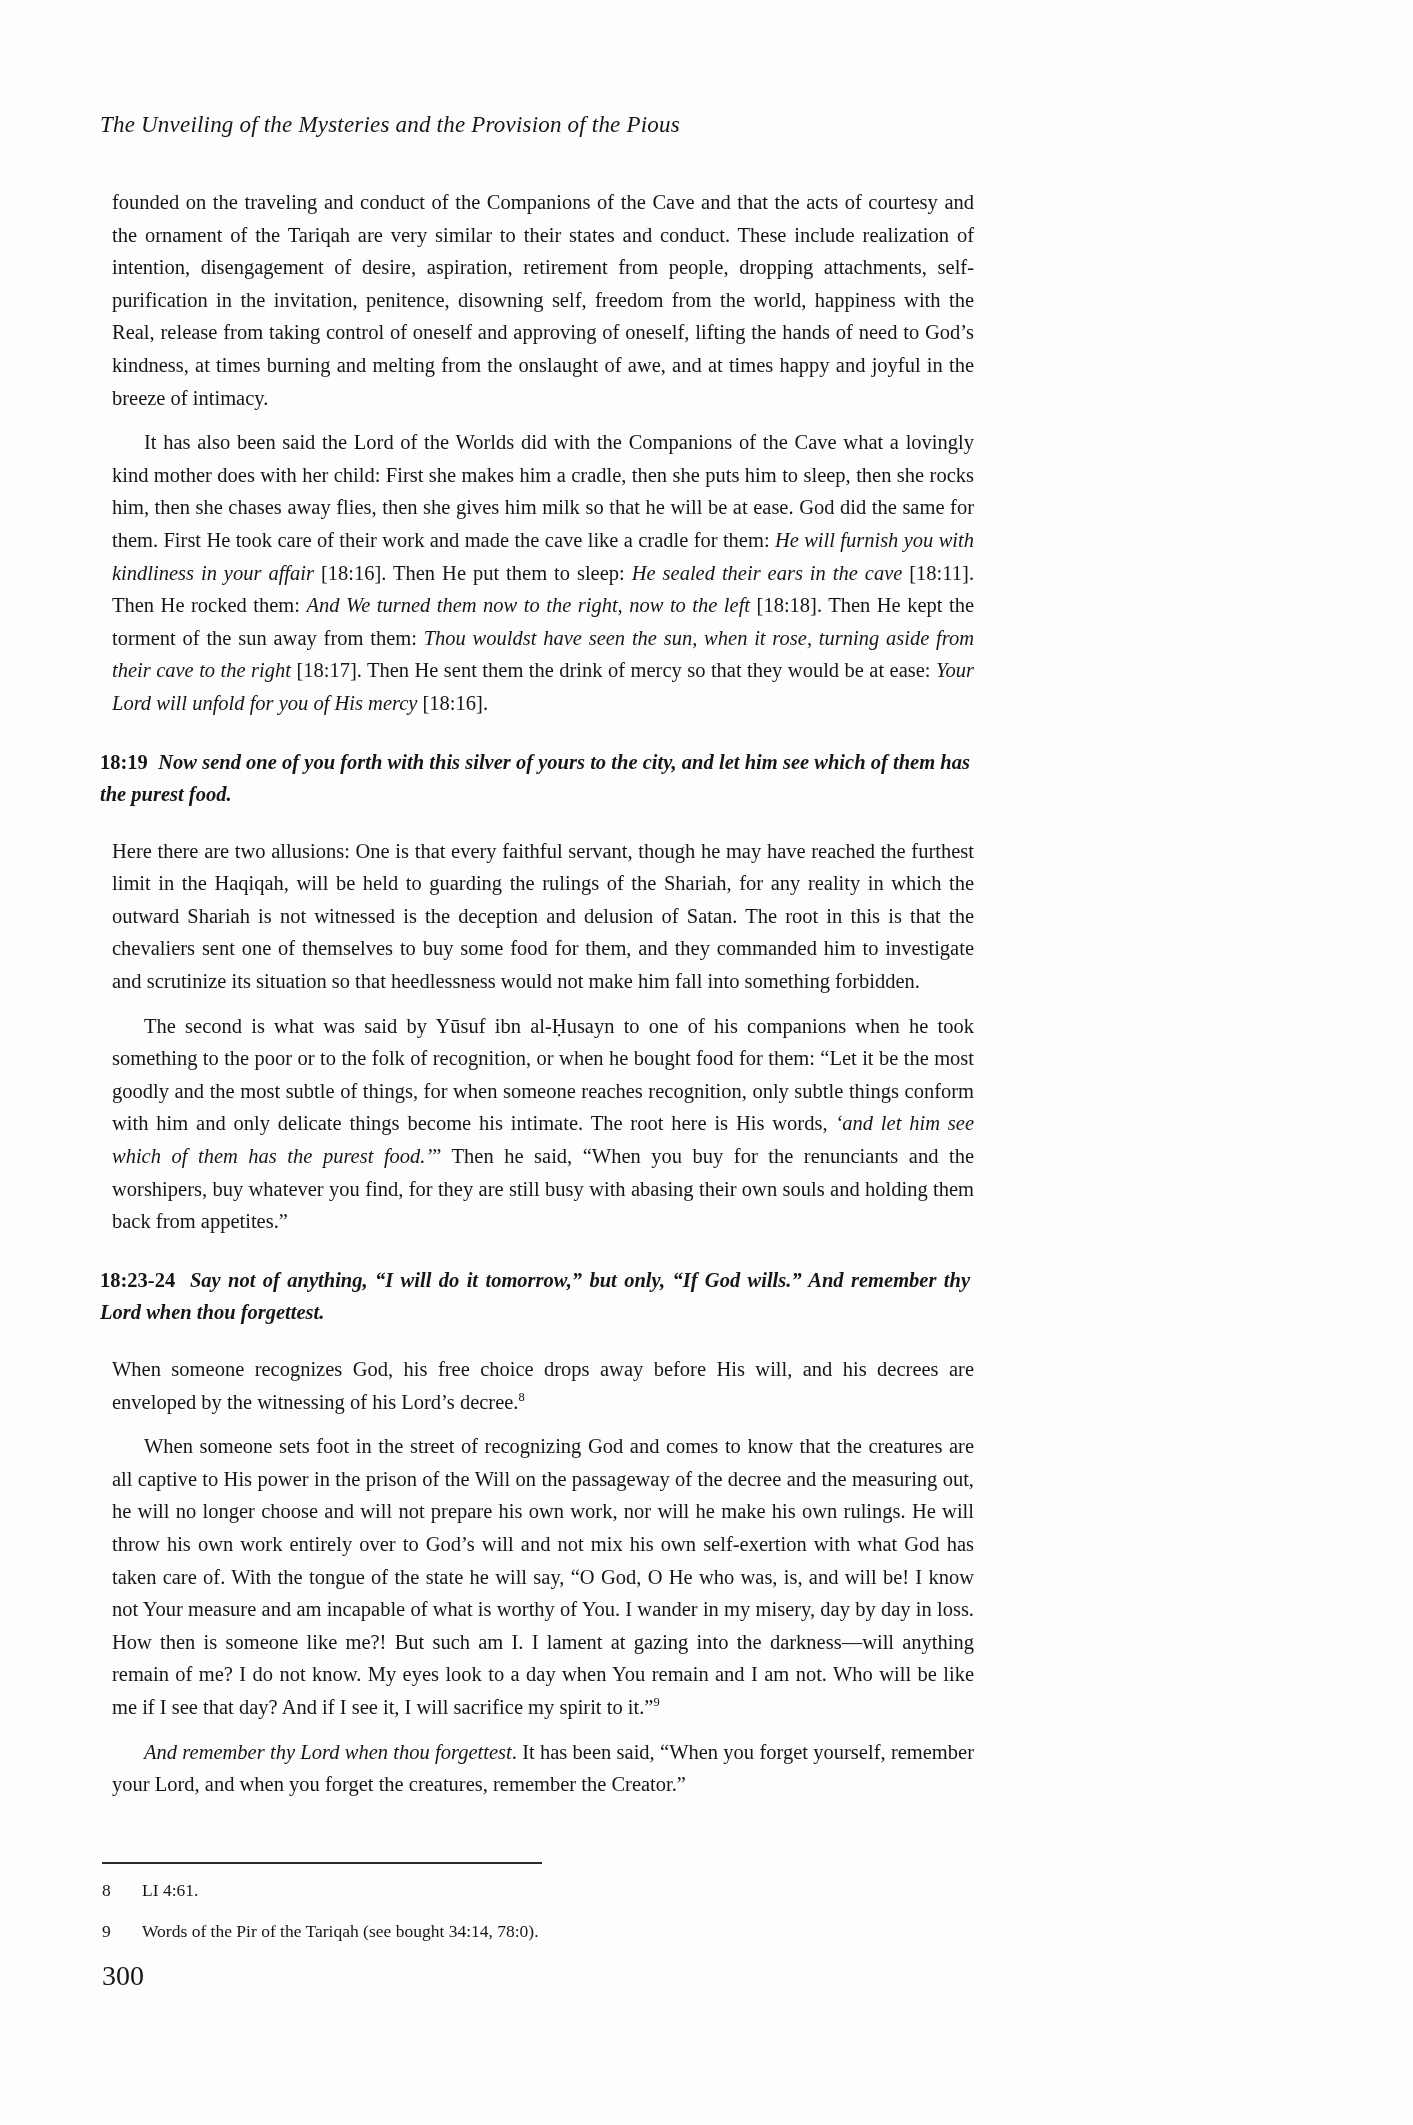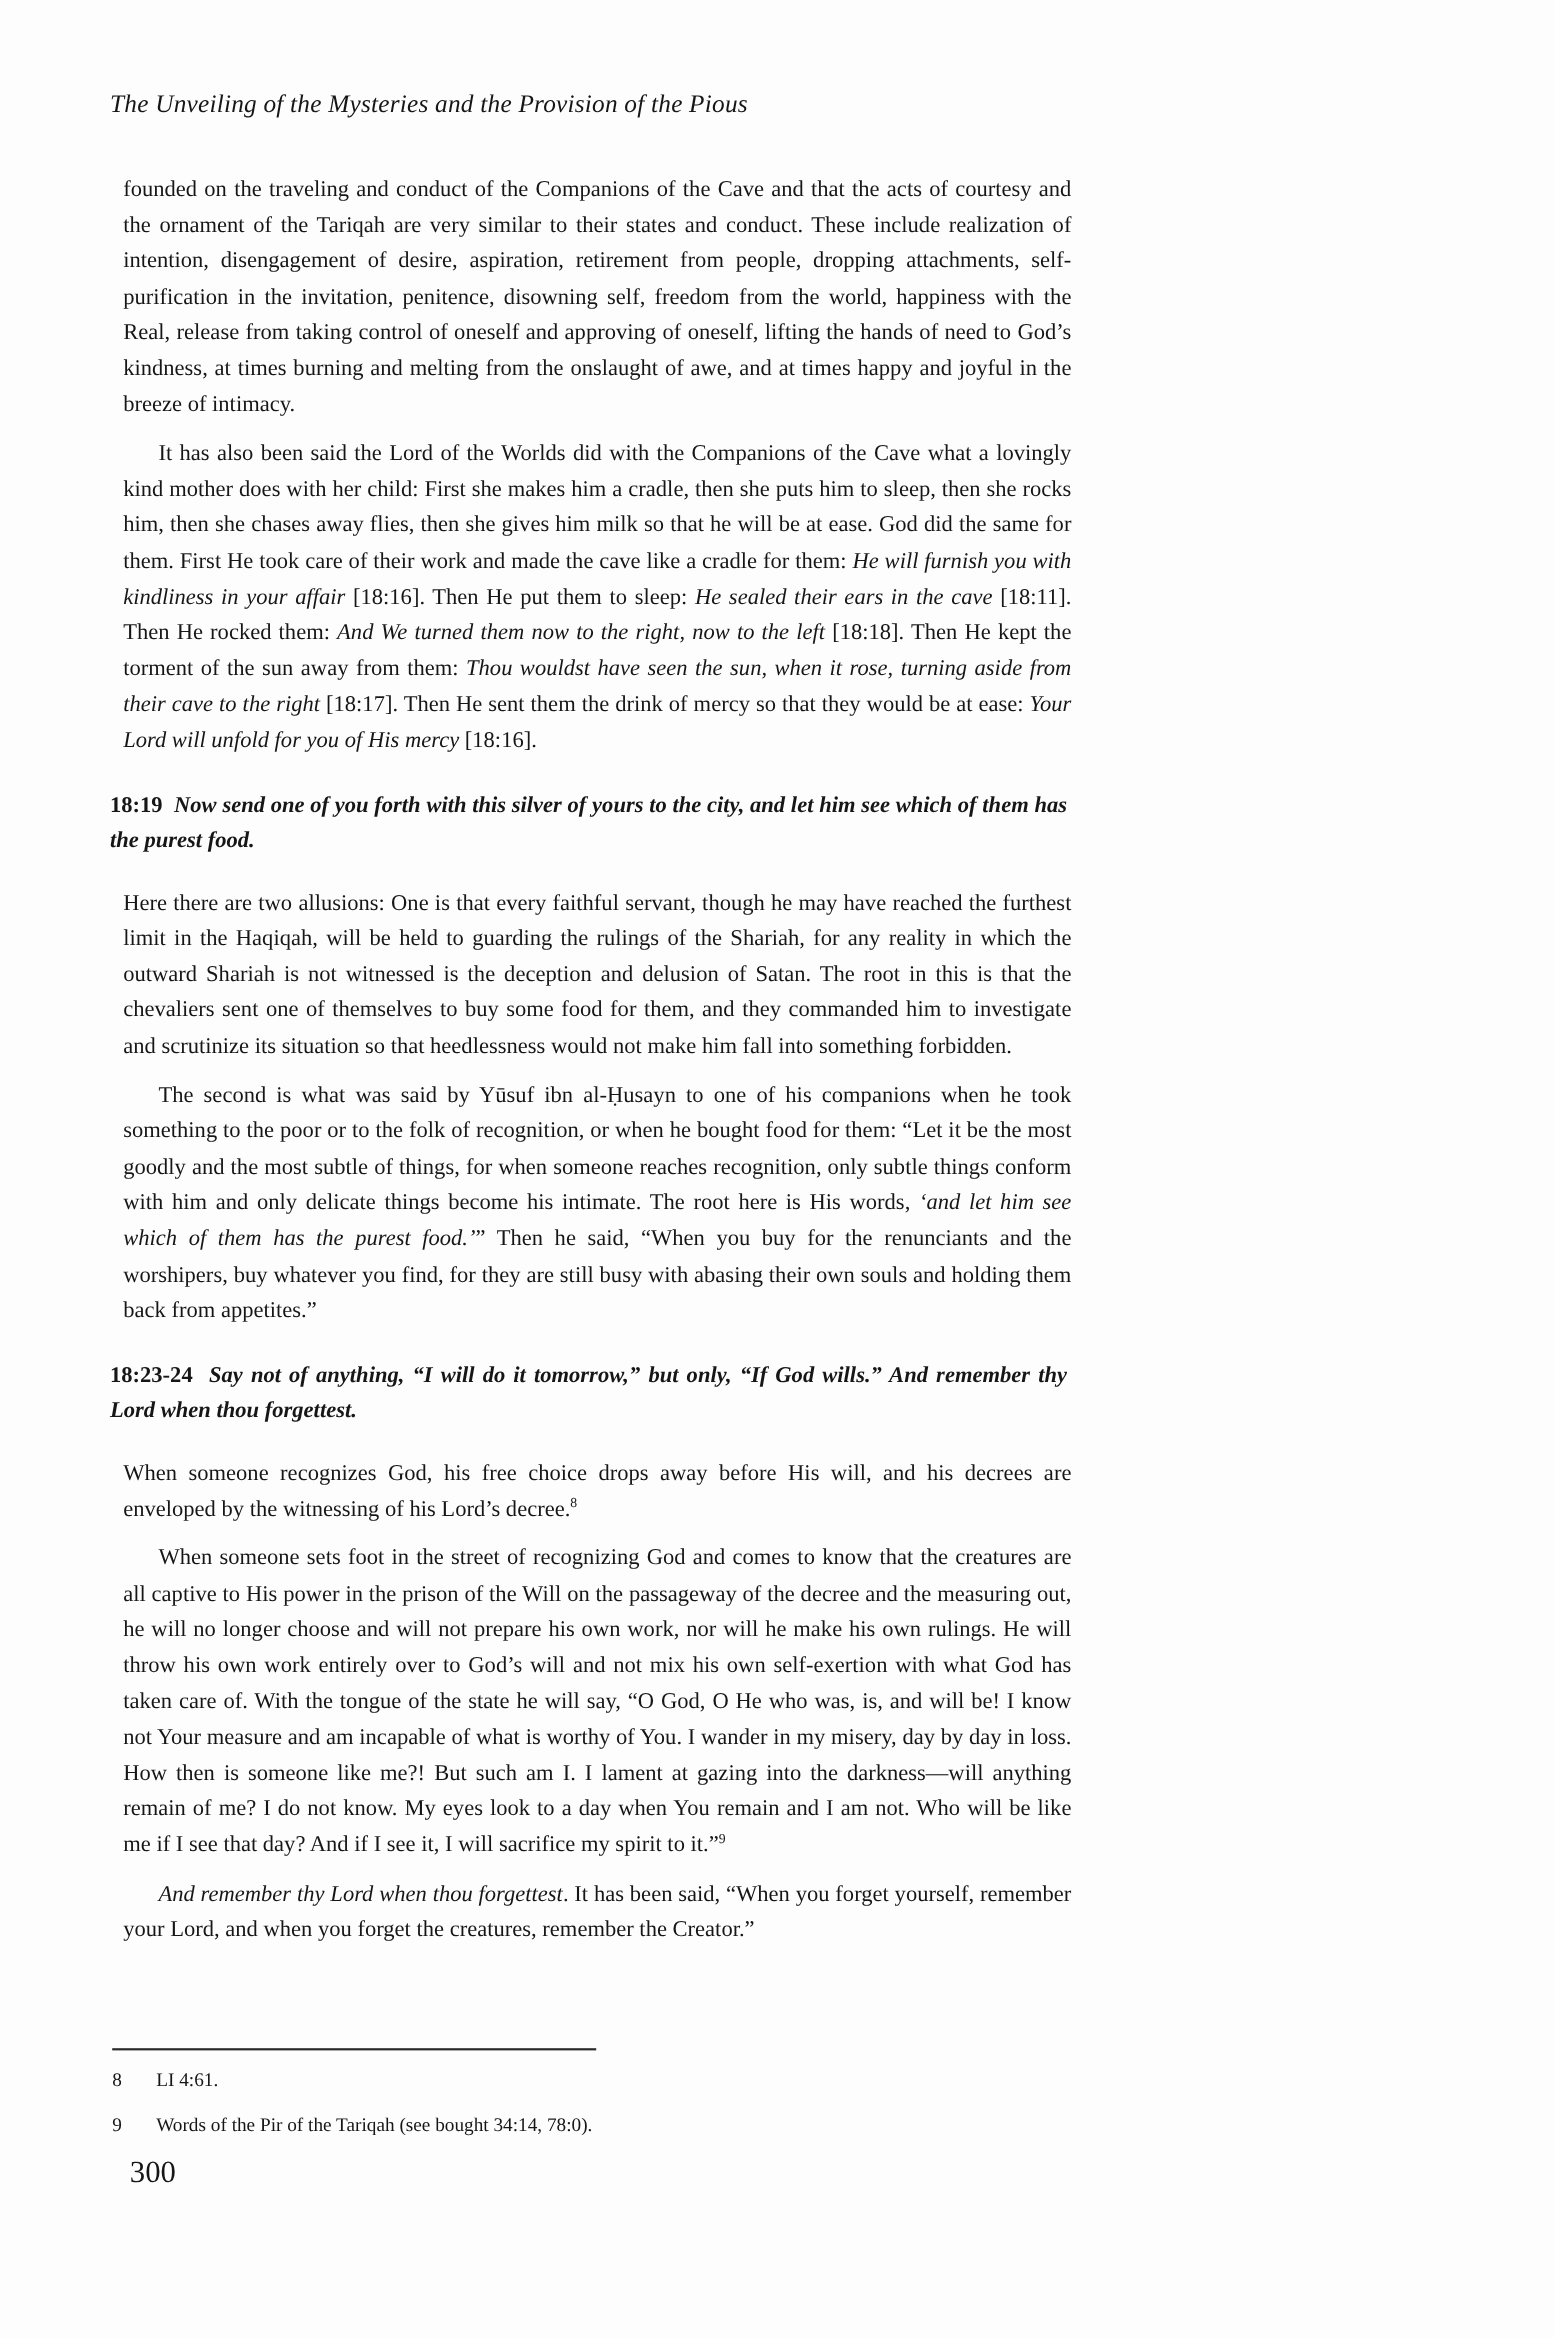--- a/index.html
+++ b/index.html
@@ -7,21 +7,21 @@
     width:1413px;height:2125px;
     background:#ffffff;
     font-family:"Liberation Serif","DejaVu Serif",serif;
     color:#161616;
     position:relative;
     -webkit-font-smoothing:antialiased;
   }
   .sheet{position:absolute;left:0;top:0;width:1413px;height:2125px;background:#fdfdfd;}
   .column{position:absolute;left:100px;top:0;width:886px;}
   .running-header{
-    margin-top:80px;
+    margin-top:110px;
     font-style:italic;
     font-size:23px;
     line-height:30px;
     letter-spacing:.2px;
   }
   .text-blocks{margin-top:46px;}
   .text-blocks p{
     margin:12px;
     font-size:20.5px;
     line-height:32.6px;
@@ -45,21 +45,21 @@
   .fn-rule{
     width:440px;height:0;
     border-top:2px solid #2a2a2a;
     margin:0 0 15px 2px;
   }
   .fn-row{display:flex;margin:0 0 19px 2px;}
   .fn-num{flex:0 0 40px;}
   .fn-text{flex:1;}
   .page-number{
     position:absolute;left:102px;top:1960px;
-    font-size:28px;line-height:32px;margin-left:16px;
+    font-size:28px;line-height:32px;
   }
 </style>
 </head>
 <body>
 
 <div class="sheet">
   <div class="column">
     <div class="running-header">The Unveiling of the Mysteries and the Provision of the Pious</div>
     <div class="text-blocks">
         <p class=""><span>founded on the traveling and conduct of the Companions of the Cave and that the acts of courtesy and the ornament of the Tariqah are very similar to their states and conduct. These include realization of intention, disengagement of desire, aspiration, retirement from people, dropping attachments, self-purification in the invitation, penitence, disowning self, freedom from the world, happiness with the Real, release from taking control of oneself and approving of oneself, lifting the hands of need to God’s kindness, at times burning and melting from the onslaught of awe, and at times happy and joyful in the breeze of intimacy.</span></p>

